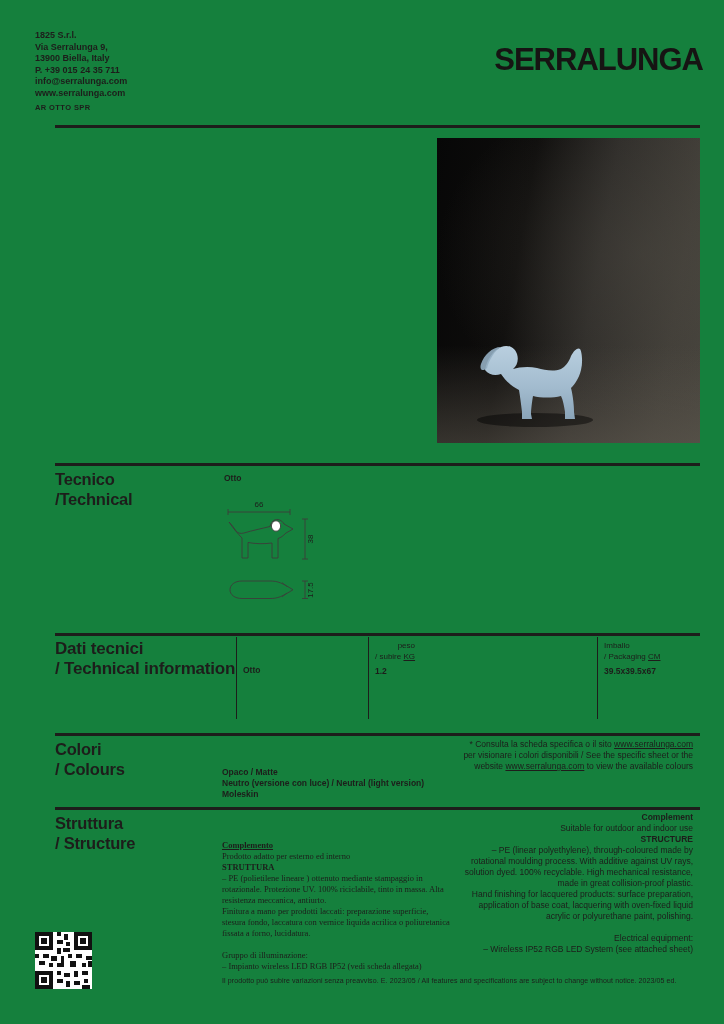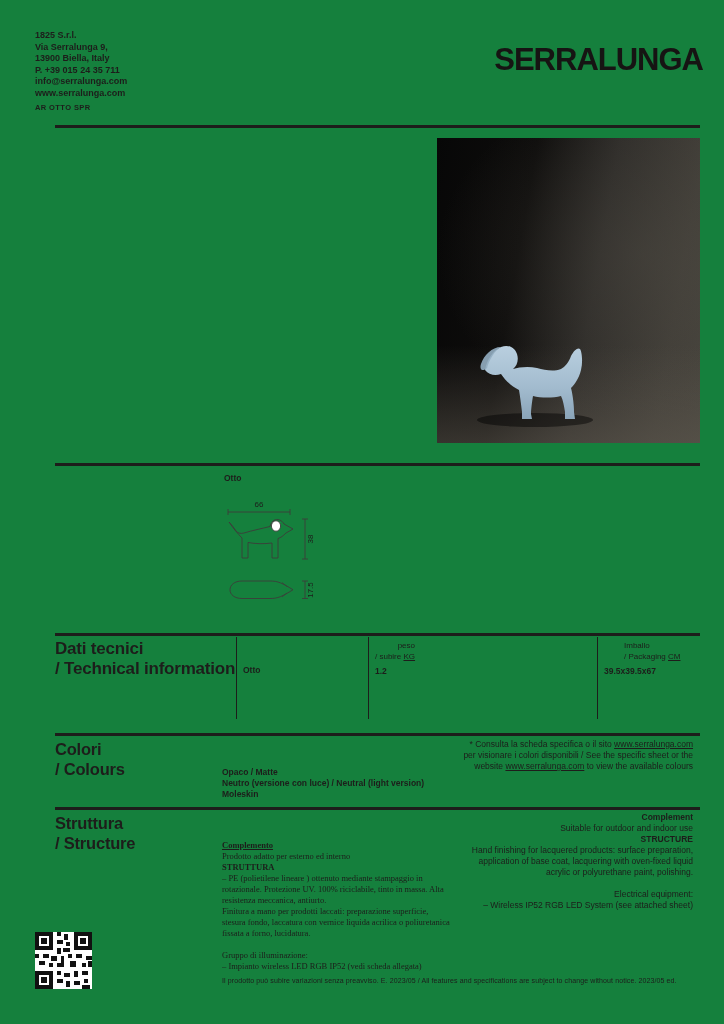--- a/index.html
+++ b/index.html
@@ -91,20 +91,24 @@
         C95,264 94,272 94,276
         L95,281 L85,281 L85,274
         C84,266 83,258 82,252
         C74,248 68,242 64,236
         C58,238 52,237 48,232 Z"></path>
       <path fill="#93aec2" d="M64,209 C58,212 52,222 50,230 C46,234 42,232 44,226 C47,217 55,209 64,209 Z" opacity="0.9"></path>
     </svg>
   </div>
 
   <div class="rule" style="top:463px;"></div>
+  <div class="sec-title" style="top:469px;">
+    <div>Tecnico</div>
+    <div>/Technical</div>
+  </div>
   <div class="draw-label">Otto</div>
 
   <div class="drawing">
     <svg width="135" height="128" viewBox="0 0 135 128">
       <g stroke="#3c3c3a" stroke-width="0.9" fill="none">
 
         <line x1="16" y1="16" x2="78" y2="16"></line>
         <line x1="16" y1="13" x2="16" y2="19"></line>
         <line x1="78" y1="13" x2="78" y2="19"></line>
 
@@ -149,21 +153,21 @@
   <div class="vline" style="left:597px;"></div>
 
   <div class="cell-v" style="left:243px;top:665px;">Otto</div>
 
   <div class="cell-h" style="left:375px;top:641px;text-align:right;">
     <div>peso</div>
     <div><span>/ subire </span><span class="u">KG</span></div>
   </div>
   <div class="cell-v" style="left:375px;top:666px;">1.2</div>
 
-  <div class="cell-h" style="left:624px;top:641px;">
+  <div class="cell-h" style="left:604px;top:641px;">
     <div>Imballo</div>
     <div><span>/ Packaging </span><span class="u">CM</span></div>
   </div>
   <div class="cell-v" style="left:604px;top:666px;">39.5x39.5x67</div>
 
   <div class="rule" style="top:733px;"></div>
   <div class="sec-title" style="top:739px;">
     <div>Colori</div>
     <div>/ Colours</div>
   </div>
@@ -189,20 +193,21 @@
     <div>– PE (polietilene lineare ) ottenuto mediante stampaggio in rotazionale. Protezione UV. 100% riciclabile, tinto in massa. Alta resistenza meccanica, antiurto.</div>
     <div>Finitura a mano per prodotti laccati: preparazione superficie, stesura fondo, laccatura con vernice liquida acrilica o poliuretanica fissata a forno, lucidatura.</div>
     <div class="gap">Gruppo di illuminazione:</div>
     <div>– Impianto wireless LED RGB IP52 (vedi scheda allegata)</div>
   </div>
 
   <div class="col-right small" style="top:812px;">
     <div class="b">Complement</div>
     <div>Suitable for outdoor and indoor use</div>
     <div class="b">STRUCTURE</div>
+    <div>– PE (linear polyethylene), through-coloured made by rotational moulding process. With additive against UV rays, solution dyed. 100% recyclable. High mechanical resistance, made in great collision-proof plastic.</div>
     <div>Hand finishing for lacquered products: surface preparation, application of base coat, lacquering with oven-fixed liquid acrylic or polyurethane paint, polishing.</div>
     <div class="gap">Electrical equipment:</div>
     <div>– Wireless IP52 RGB LED System (see attached sheet)</div>
   </div>
 
   <div class="qr">
     <svg width="57" height="57" viewBox="0 0 29 29" shape-rendering="crispEdges">
       <rect width="29" height="29" fill="#fff"></rect>
       <g fill="#111">
         <path d="M0,0h9v9h-9z M2,2v5h5v-5z" fill-rule="evenodd"></path>

